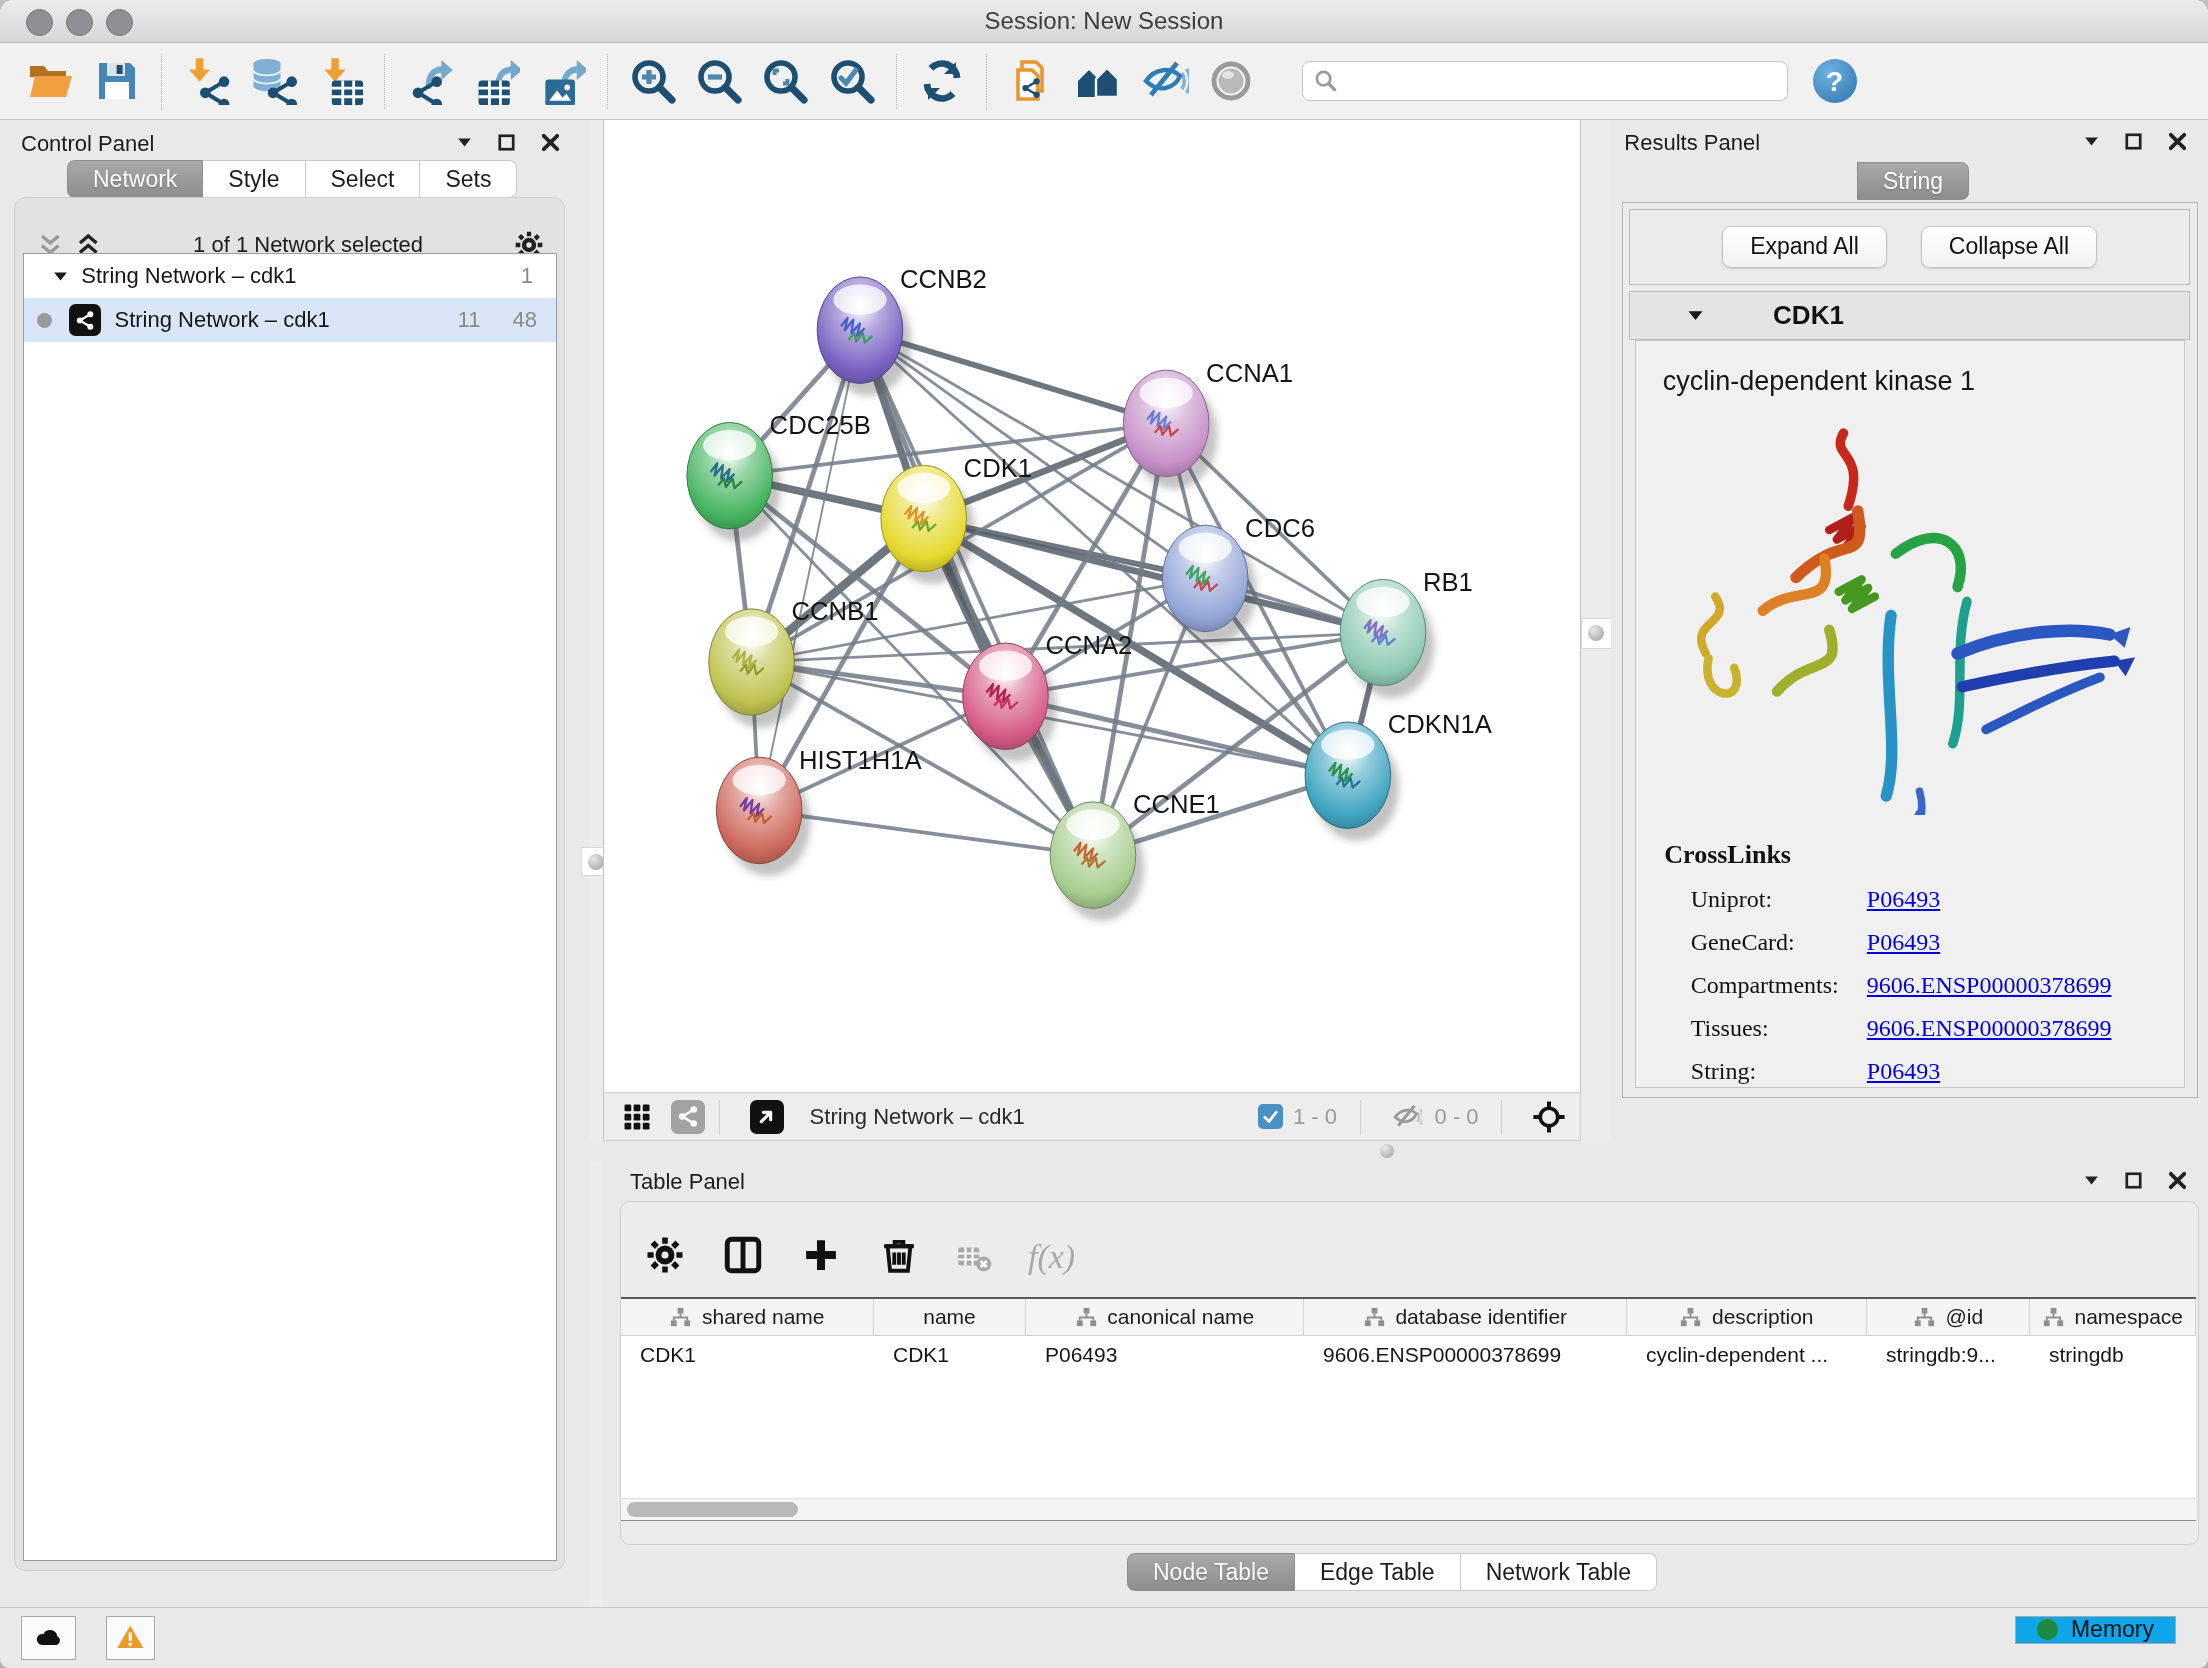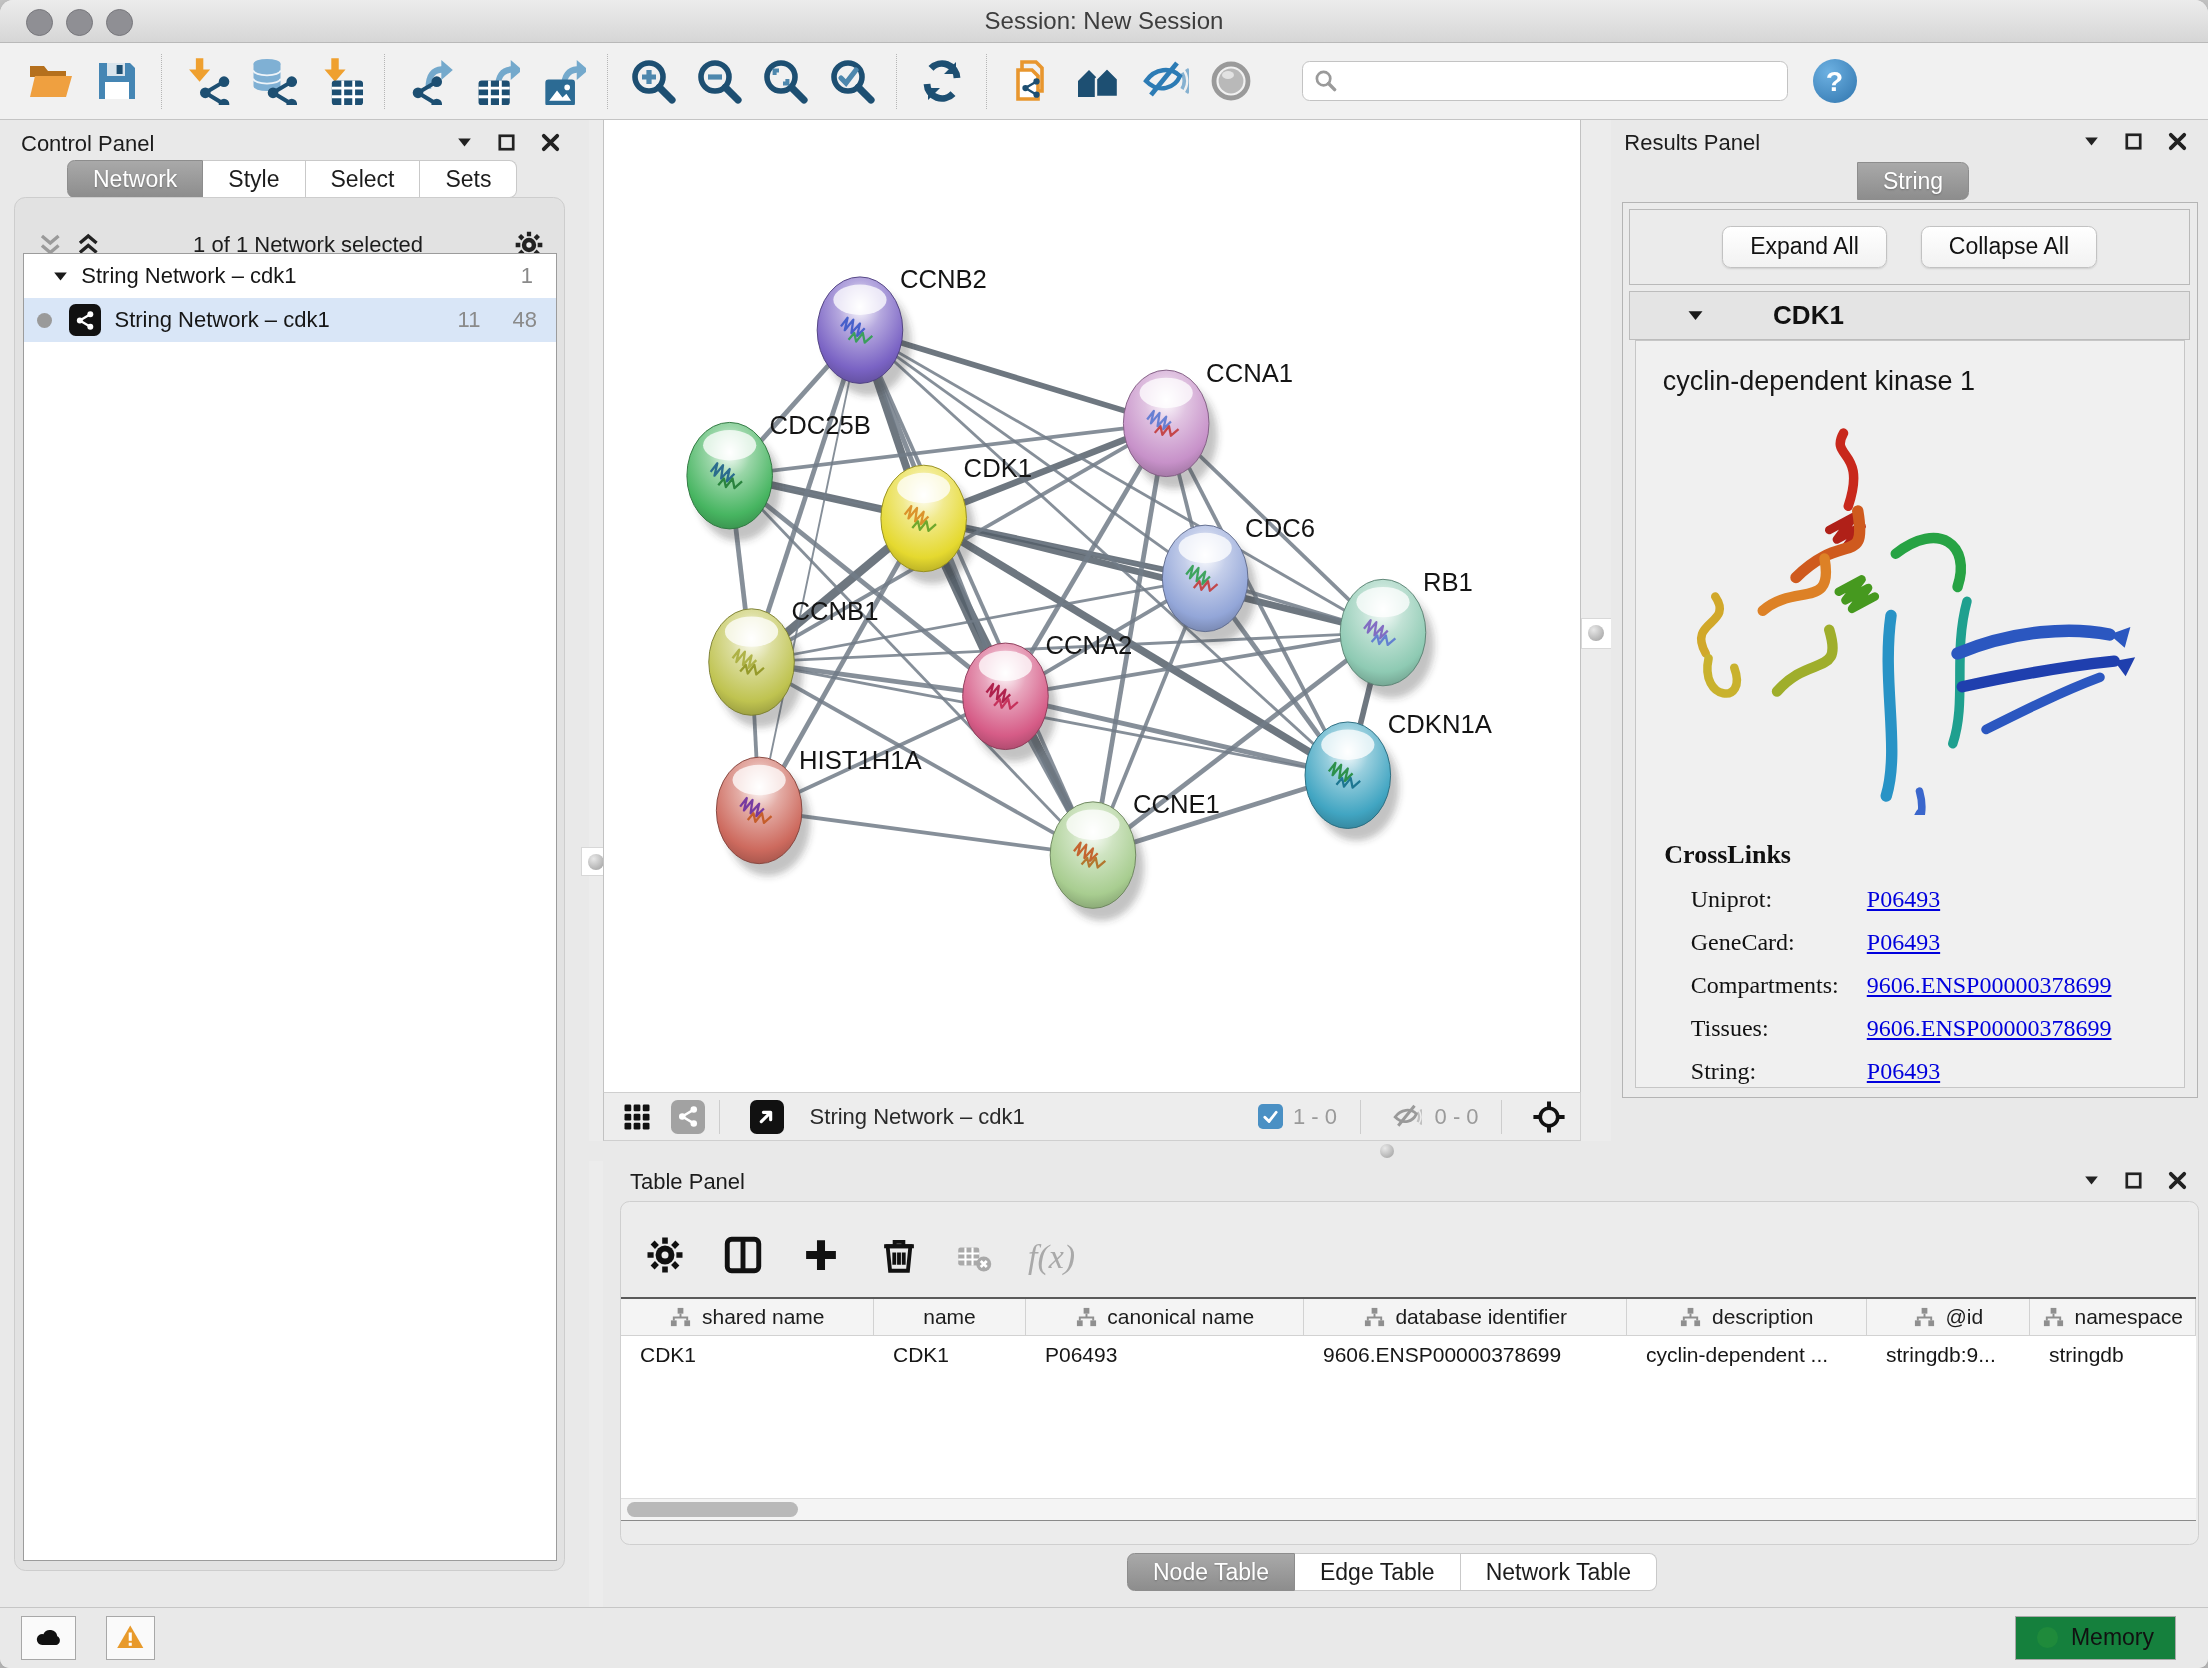--- a/index.html
+++ b/index.html
@@ -90,21 +90,21 @@
   .th svg{width:23px;height:23px;color:#8f8f8f;flex:0 0 auto;}
   .trow{display:flex;height:38px;}
   .td{display:flex;align-items:center;font-size:21px;color:#161616;padding-left:19px;box-sizing:border-box;overflow:hidden;white-space:nowrap;}
   .hscroll{position:absolute;left:0;bottom:0;width:1575px;height:21px;background:#f4f4f4;border-top:1px solid #ddd;}
   .hthumb{position:absolute;left:5.7px;top:2.9px;width:171px;height:15px;border-radius:7.6px;background:#b9b9b9;}
   .tp-tabs{position:absolute;left:524px;top:392px;}
   
   .statusbar{position:absolute;left:0;top:1607px;width:100%;height:61px;background:#e9e9e9;border-top:1px solid #c6c6c6;}
   .sbtn{position:absolute;top:7.6px;height:44px;background:#fafafa;border:1.9px solid #a8a8a8;display:flex;align-items:center;justify-content:center;box-sizing:border-box;}
   .sbtn svg{width:28.5px;height:28.5px;}
-  .membtn{position:absolute;right:32px;top:7.6px;height:44px;padding:0 21px;background:#15803d;border:1.9px solid #a8a8a8;display:flex;align-items:center;gap:13.3px;font-size:23px;color:#111;box-sizing:border-box;}
+  .membtn{position:absolute;right:32px;top:7.6px;height:28px;padding:0 21px;background:#0ea5e9;border:1.9px solid #a8a8a8;display:flex;align-items:center;gap:13.3px;font-size:23px;color:#111;box-sizing:border-box;}
   .gdot{width:21px;height:21px;border-radius:50%;background:#1f8a3b;}
   svg{display:block;}
 </style>
 </head>
 <body>
 
 <svg width="0" height="0" style="position:absolute">
   <defs>
     <symbol id="s-share" viewBox="0 0 24 24">
       <circle cx="5.5" cy="12" r="3.4" fill="currentColor"></circle>

